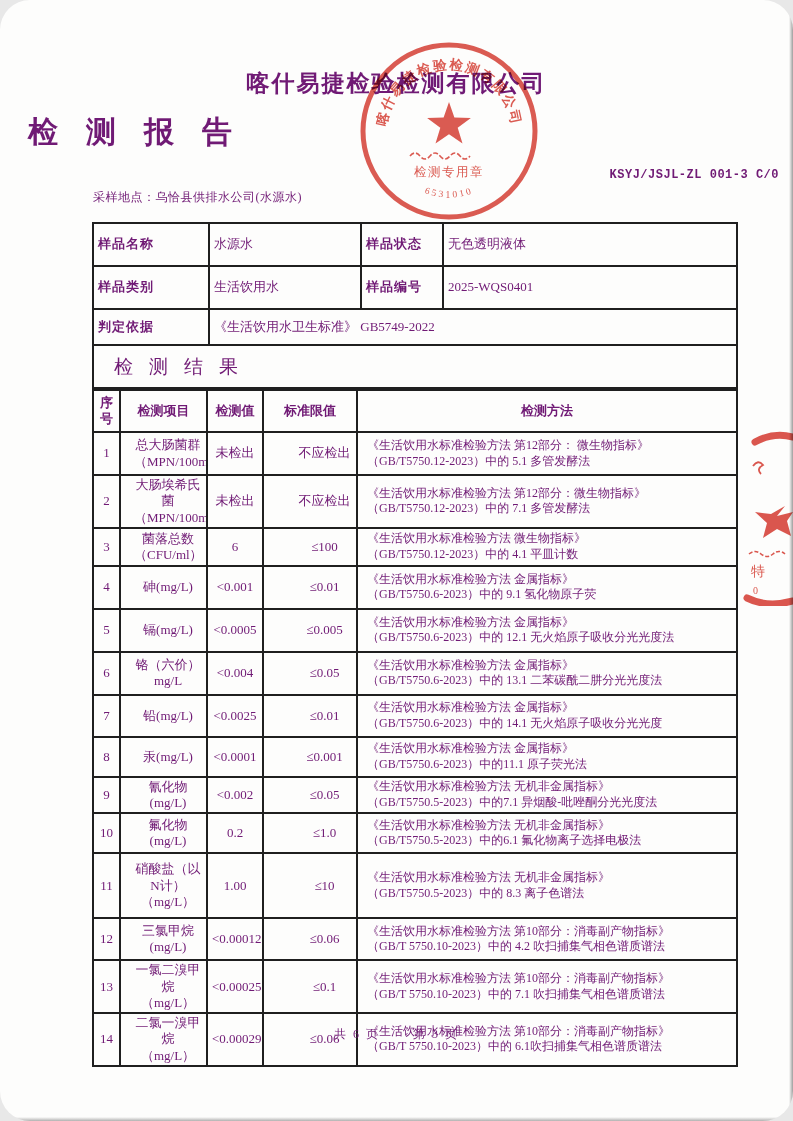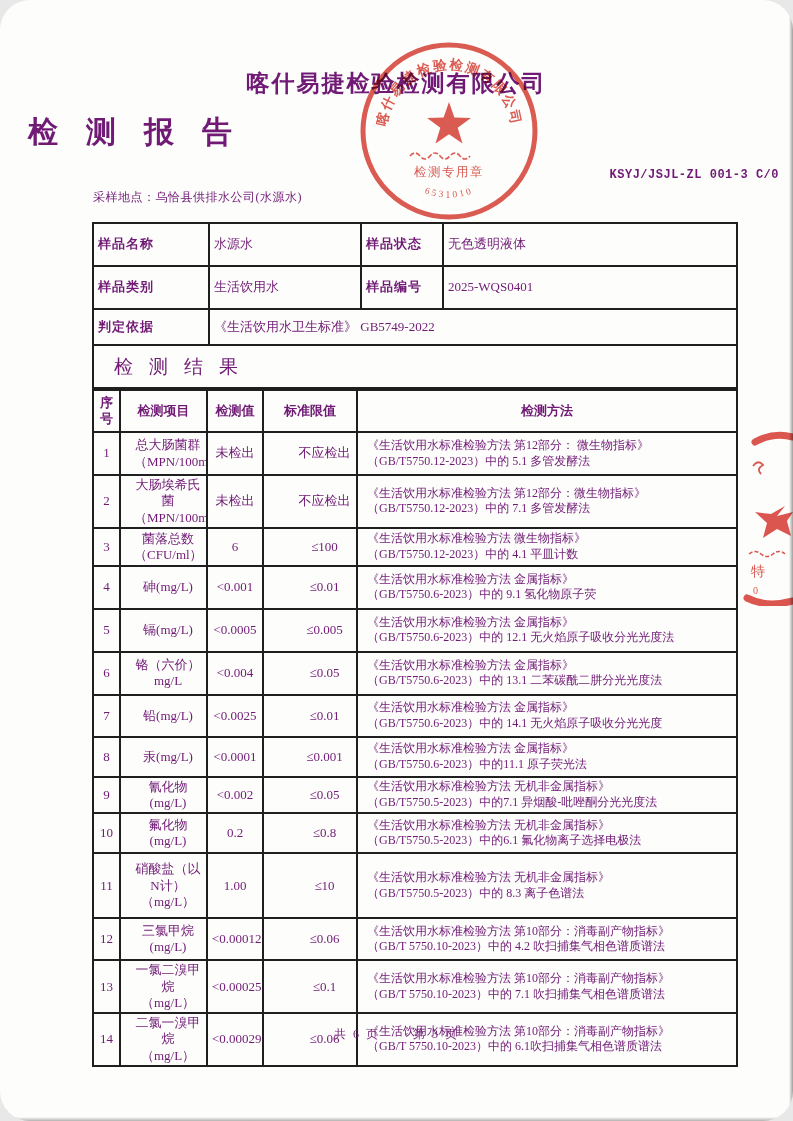--- a/index.html
+++ b/index.html
@@ -222,21 +222,21 @@
         <td class="c-item">氰化物(mg/L)</td>
         <td class="c-val">&lt;0.002</td>
         <td class="c-lim">≤0.05</td>
         <td class="c-met">《生活饮用水标准检验方法 无机非金属指标》
 （GB/T5750.5-2023）中的7.1 异烟酸-吡唑酮分光光度法</td>
       </tr>
       <tr style="height:40px">
         <td class="c-no">10</td>
         <td class="c-item">氟化物(mg/L)</td>
         <td class="c-val">0.2</td>
-        <td class="c-lim">≤0.8</td>
+        <td class="c-lim">≤1.0</td>
         <td class="c-met">《生活饮用水标准检验方法 无机非金属指标》
 （GB/T5750.5-2023）中的6.1 氟化物离子选择电极法</td>
       </tr>
       <tr style="height:65px">
         <td class="c-no">11</td>
         <td class="c-item">硝酸盐（以N计）
 （mg/L）</td>
         <td class="c-val">1.00</td>
         <td class="c-lim">≤10</td>
         <td class="c-met">《生活饮用水标准检验方法 无机非金属指标》

